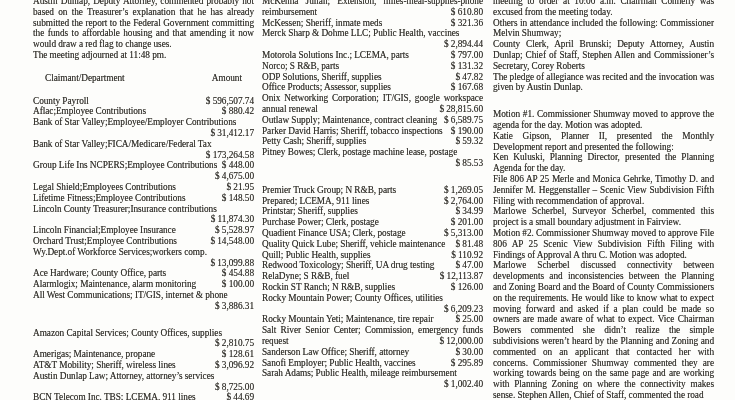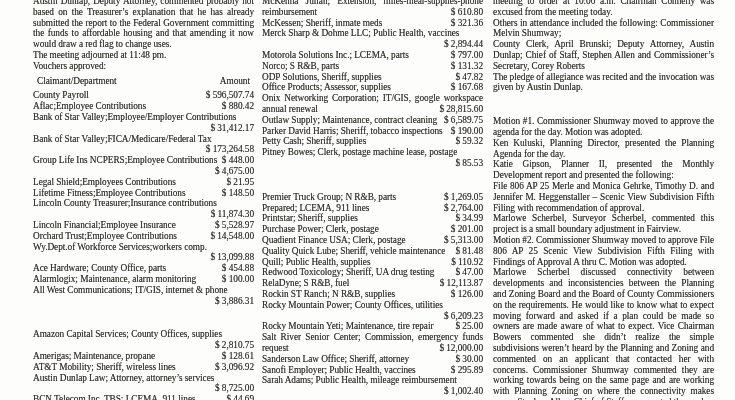--- a/index.html
+++ b/index.html
@@ -17,36 +17,35 @@
     text-shadow:0 0 .35px rgba(52,50,45,.65);
     letter-spacing:-0.05px;
   }
   .col-left{left:33px;}
   .col-mid{left:262px;}
   .col-right{left:493px;}
   p{margin:0;}
   .entry{margin:0;}
   .entry .amt{float:right;white-space:nowrap;padding-left:4px;}
   .entry::after{content:"";display:block;clear:both;}
-  .gap-before{margin-top:23px;}
-  .hdr-row{margin:4px;}
+  .gap-before{margin-top:16px;}
+  .hdr-row{margin:12px;}
 </style>
 </head>
 <body>
 
 <div class="page">
 
   <div class="col col-left">
     <div>
 
         <p>Austin Dunlap, Deputy Attorney, commented probably not based on the Treasurer’s explanation that he has already submitted the report to the Federal Government committing the funds to affordable housing and that amending it now would draw a red flag to change uses.</p>
 
         <p>The meeting adjourned at 11:48 pm.</p>
 
-        <p>Vouchers approved:</p>
       </div>
     <div class="entry hdr-row">
       <span>Claimant/Department</span><span class="amt">Amount</span>
     </div>
     <div>
 
         <div class="entry">
           <span>County Payroll</span><span class="amt">$ 596,507.74</span>
         </div>
 
@@ -262,24 +261,24 @@
         <p>meeting to order at 10:00 a.m.  Chairman Connelly was excused from the meeting today.</p>
 
         <p>Others in attendance included the following: Commissioner Melvin Shumway;</p>
 
         <p>County Clerk, April Brunski; Deputy Attorney, Austin Dunlap; Chief of Staff, Stephen Allen and Commissioner’s Secretary, Corey Roberts</p>
 
         <p>The pledge of allegiance was recited and the invocation was given by Austin Dunlap.</p>
 
         <p class="gap-before">Motion #1.  Commissioner Shumway moved to approve the agenda for the day.  Motion was adopted.</p>
 
+        <p>Katie Gipson, Planner II, presented the Monthly Development report and presented the following:</p>
+
         <p>Ken Kuluski, Planning Director, presented the Planning Agenda for the day.</p>
 
-        <p>Katie Gipson, Planner II, presented the Monthly Development report and presented the following:</p>
-
         <p>File 806 AP 25 Merle and Monica Gehrke, Timothy D. and Jennifer M. Heggenstaller – Scenic View Subdivision Fifth Filing with recommendation of approval.</p>
 
         <p>Marlowe Scherbel, Surveyor Scherbel, commented this project is a small boundary adjustment in Fairview.</p>
 
         <p>Motion #2.  Commissioner Shumway moved to approve File 806 AP 25 Scenic View Subdivision Fifth Filing with Findings of Approval A thru C.  Motion was adopted.</p>
 
         <p>Marlowe Scherbel discussed connectivity between developments and inconsistencies between the Planning and Zoning Board and the Board of County Commissioners on the requirements.  He would like to know what to expect moving forward and asked if a plan could be made so owners are made aware of what to expect.  Vice Chairman Bowers commented she didn’t realize the simple subdivisions weren’t heard by the Planning and Zoning and commented on an applicant that contacted her with concerns.  Commissioner Shumway commented they are working towards being on the same page and are working with Planning Zoning on where the connectivity makes sense.  Stephen Allen, Chief of Staff, commented the road</p>
       </div>
   </div>
 

